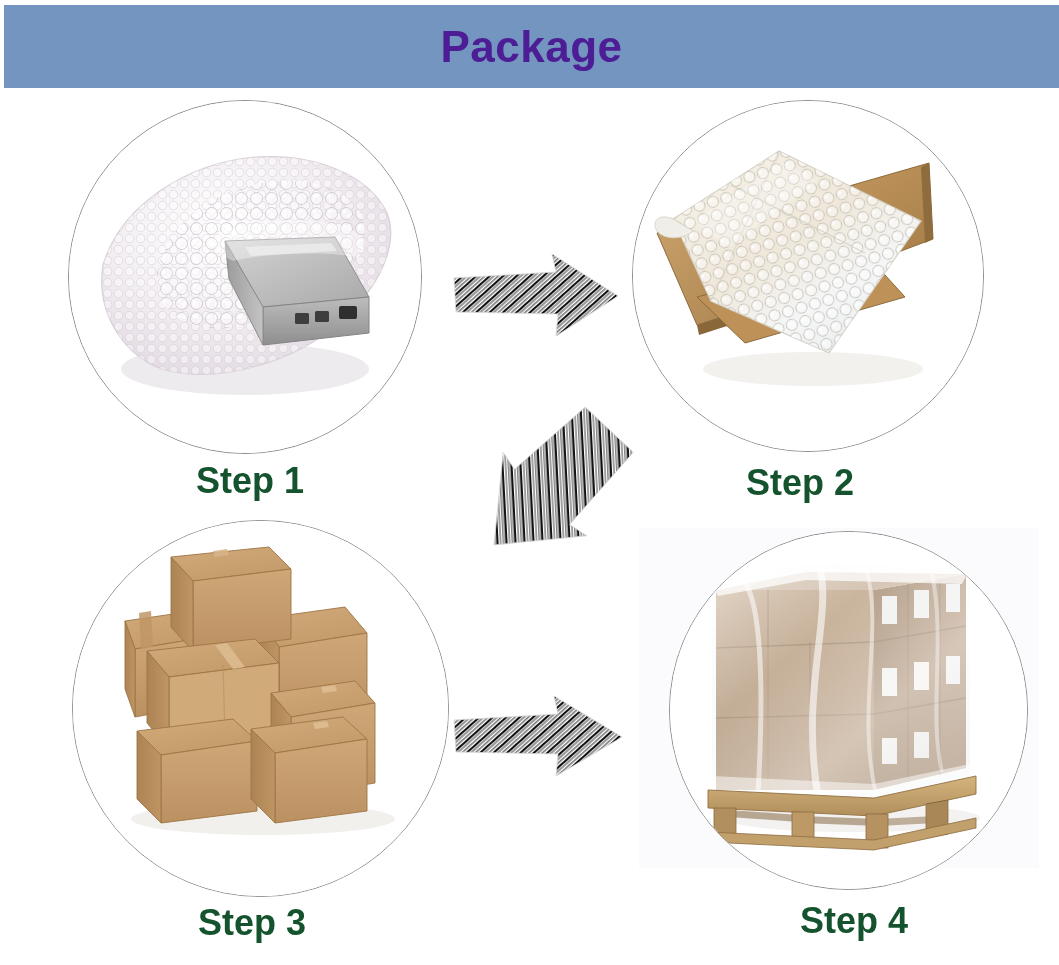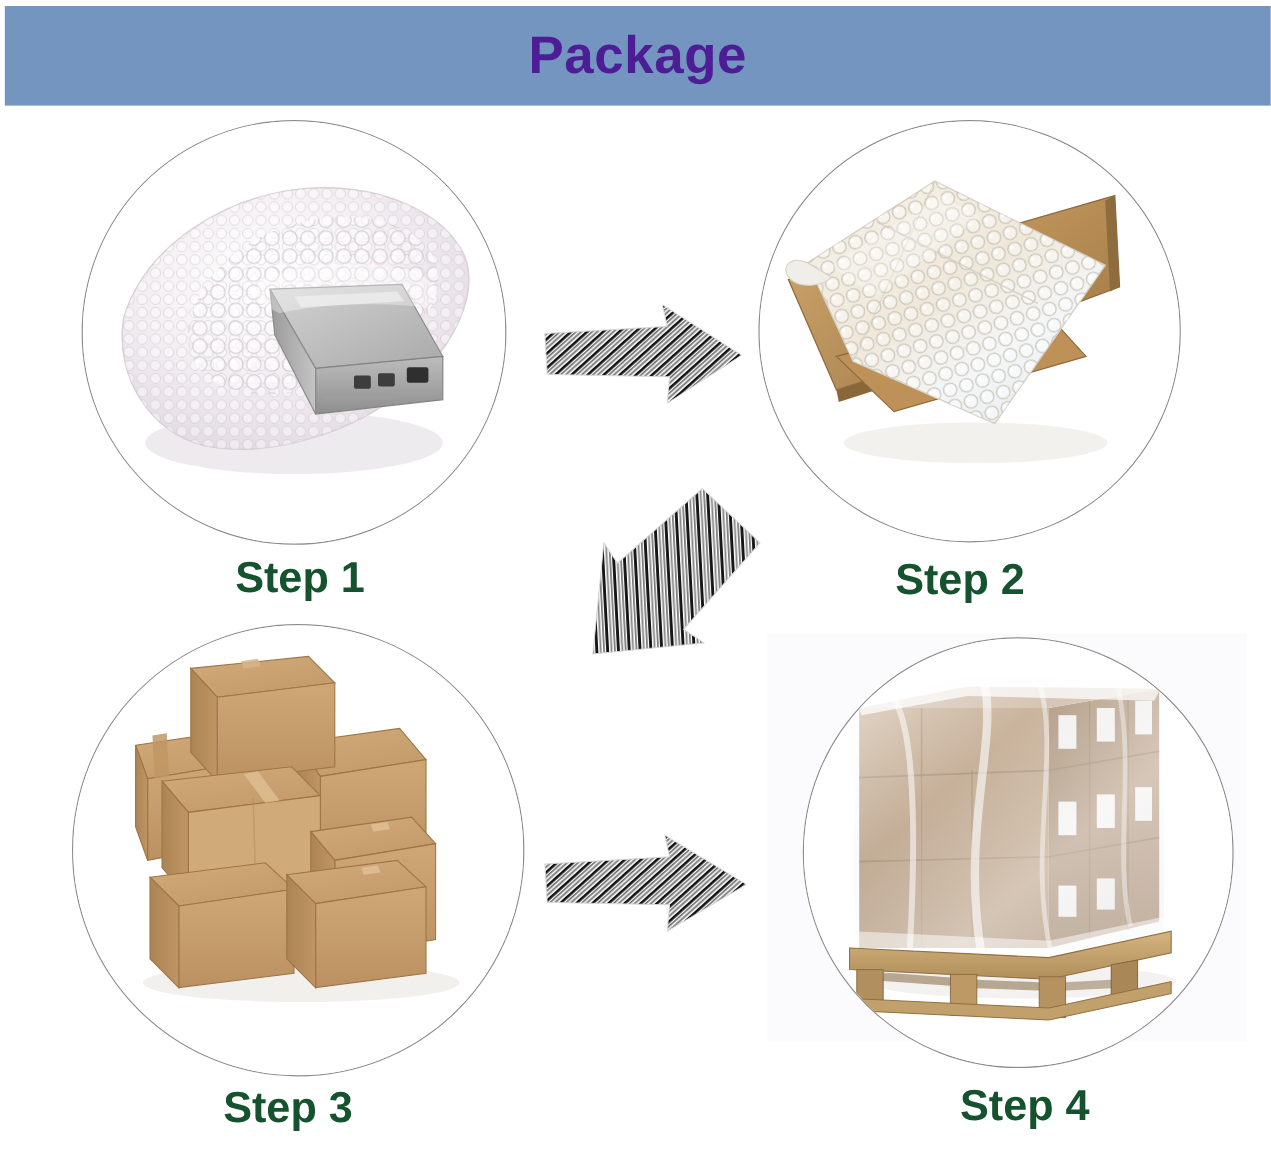--- a/index.html
+++ b/index.html
@@ -63,21 +63,21 @@
   #cell-step-1 { left: 60px; top: 95px; width: 400px; height: 425px; }
   #circle-step-1 { left: 8px; top: 5px; width: 352px; height: 352px; }
   #label-step-1 { left: 0; top: 368px; width: 380px; }
 
   
   #cell-step-2 { left: 610px; top: 95px; width: 410px; height: 425px; }
   #circle-step-2 { left: 22px; top: 5px; width: 350px; height: 350px; }
   #label-step-2 { left: 0; top: 370px; width: 380px; }
 
   
-  #cell-step-3 { left: 50px; top: 515px; width: 410px; height: 440px; }
+  #cell-step-3 { left: 62px; top: 515px; width: 410px; height: 440px; }
   #circle-step-3 { left: 10px; top: 5px; width: 375px; height: 375px; }
   #label-step-3 { left: 0; top: 390px; width: 380px; }
 
   
   #cell-step-4 { left: 639px; top: 528px; width: 420px; height: 437px; }
   #step4-bg {
     position: absolute;
     left: 0; top: 0; width: 400px; height: 340px;
     background: #fbfbfd;
   }

